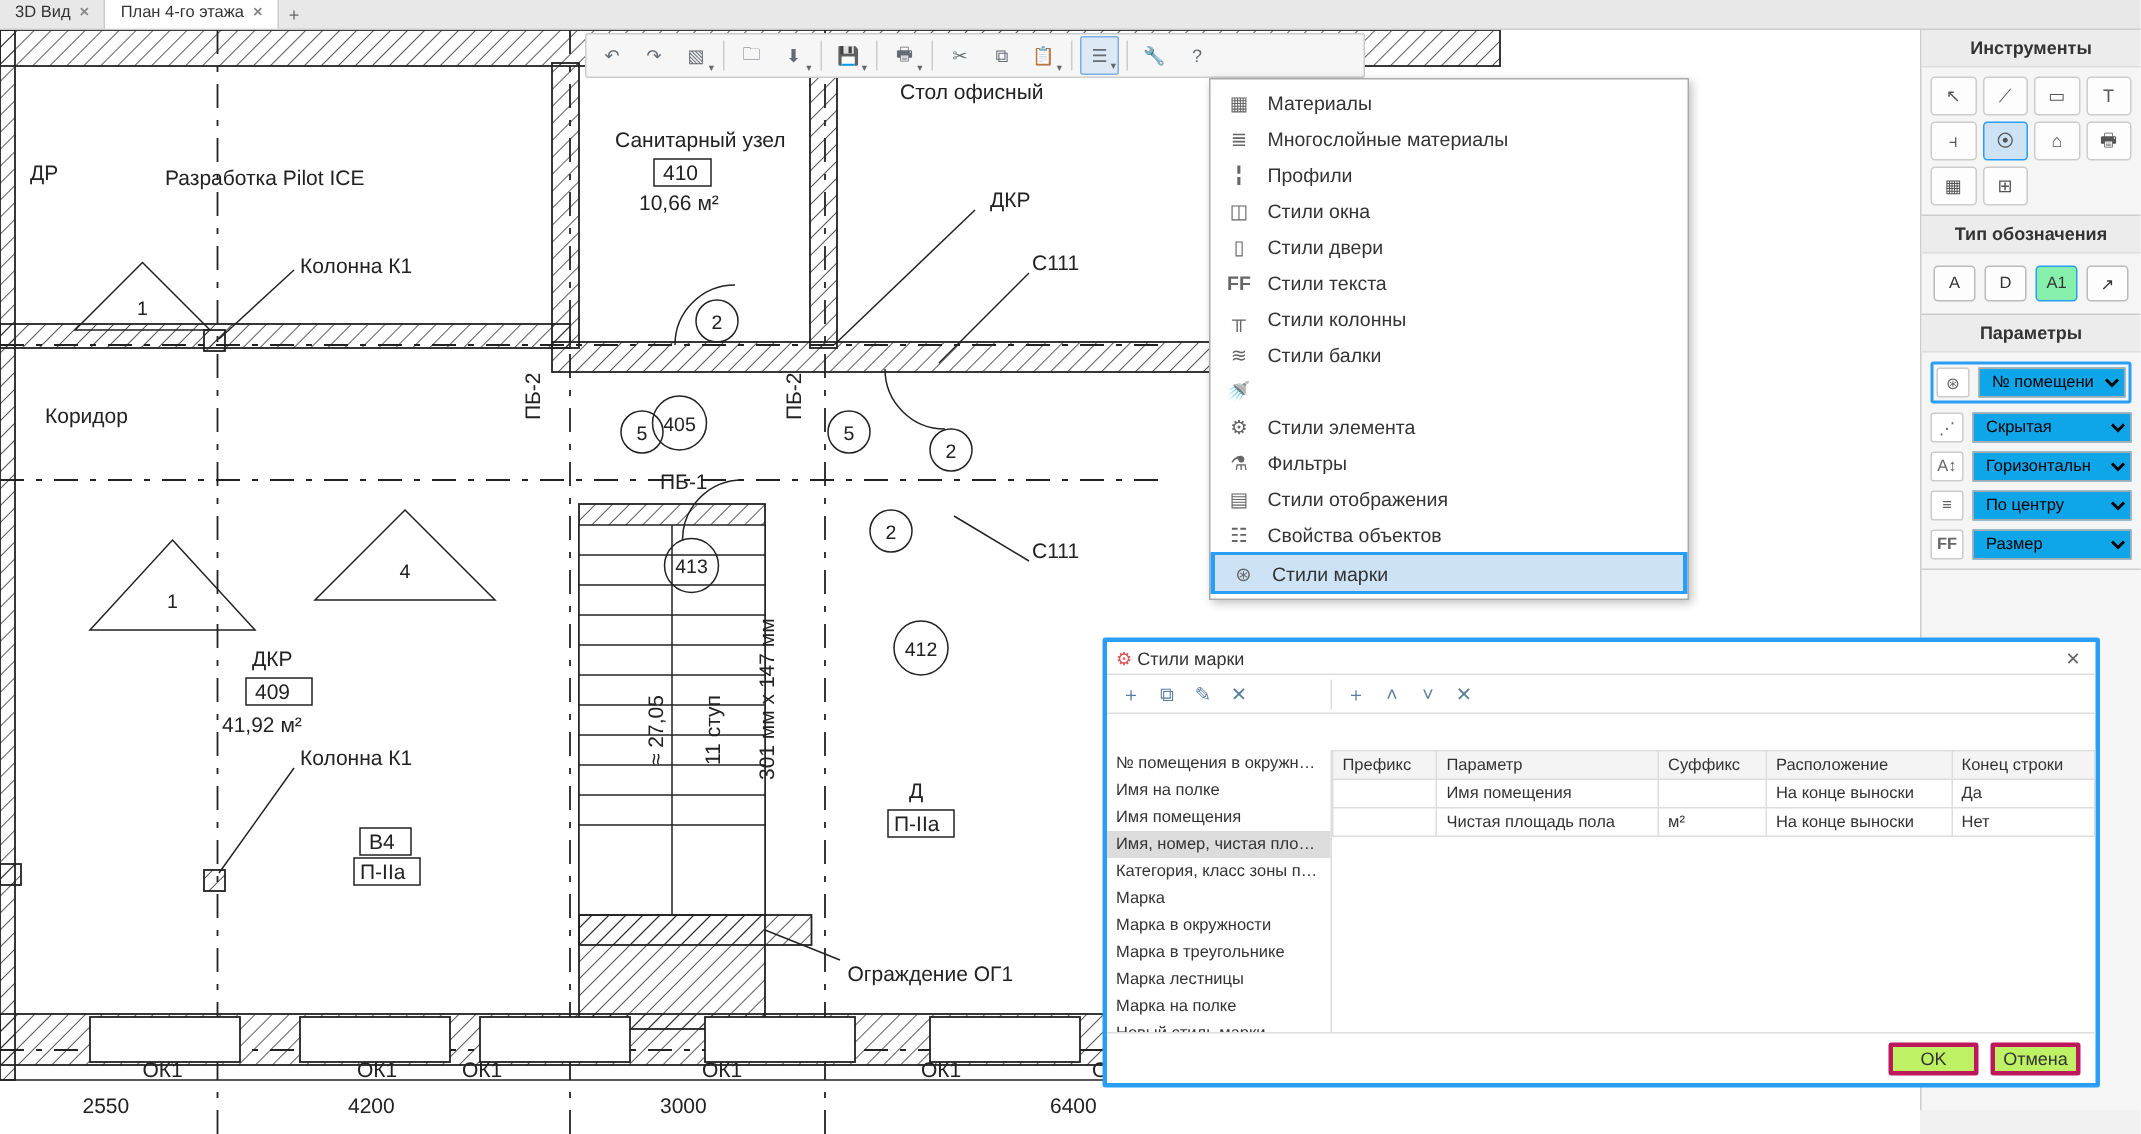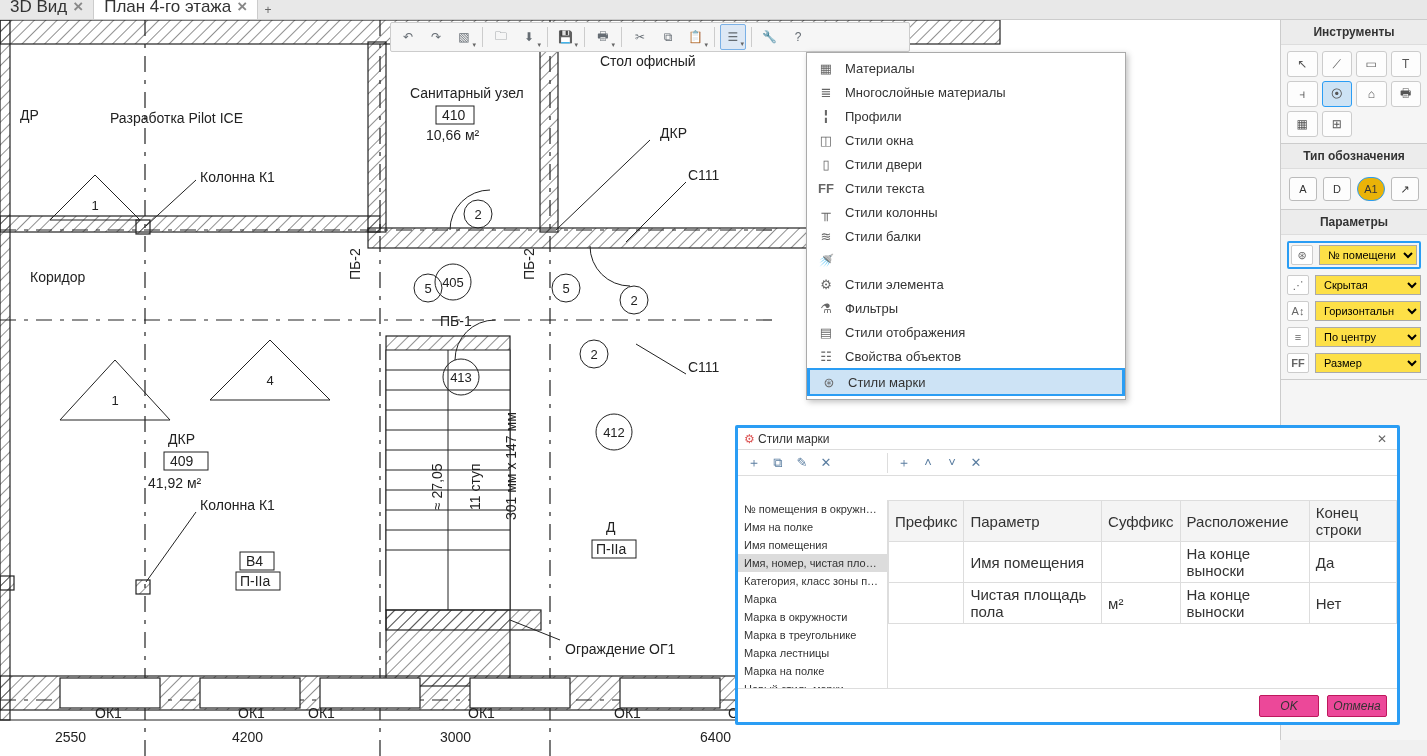--- a/index.html
+++ b/index.html
@@ -12,22 +12,22 @@
   overflow: hidden;
   color: #333;
 }
 .tab-bar {
   position: absolute; top: 0; left: 0; right: 0; height: 20px;
   background: #e8e8e8; border-bottom: 1px solid #ccc;
   display: flex; align-items: center;
 }
 .tab {
   padding: 2px 10px; border-right: 1px solid #ccc;
-  display: flex; align-items: flex-end; gap: 6px;
-  height: 100%; cursor: pointer; font-size: 17px;
+  display: flex; align-items: flex-start; gap: 6px;
+  height: 100%; cursor: pointer; font-size: 11px;
 }
 .tab.active { background: #fff; }
 .tab-close { color: #888; font-weight: bold; }
 .tab-add { width: 20px; text-align: center; color: #666; }
 .canvas-area {
   position: absolute; top: 20px; left: 0; width: 1280px; height: 736px;
   background: #fff;
 }
 .floorplan-svg {
   stroke: #222; fill: none; stroke-width: 1.2;
@@ -79,27 +79,27 @@
   border: 1px solid #ccc; border-radius: 3px; background: #fdfdfd;
   color: #555; cursor: pointer;
 }
 .tool-cell.sel { background: #cde3f5; border-color: #2a9df4; }
 .designation-row { display: flex; gap: 6px; padding: 8px; justify-content: center; }
 .desig-btn {
   width: 28px; height: 24px; border: 1px solid #bbb; border-radius: 3px;
   display: flex; align-items: center; justify-content: center;
   background: #fdfdfd; cursor: pointer; font-size: 11px;
 }
-.desig-btn.sel { background: #eab308; border-color:#2a9df4;border-radius:12px; }
+.desig-btn.sel { background: #86efac; border-color:#2a9df4; }
 .param-list { padding: 6px; display: flex; flex-direction: column; gap: 6px; }
 .param-row { display: flex; align-items: center; gap: 6px; }
 .param-row.hl { border: 2px solid #2a9df4; padding: 2px; border-radius: 2px; }
 .param-icon { width: 22px; height: 20px; display: flex; align-items: center; justify-content: center; color: #666; font-size: 11px; border:1px solid #ccc; border-radius:2px; background:#fff;}
 .param-select {
-  flex: 1; height: 20px; border: 1px solid #aaa; background: #fde047;
+  flex: 1; height: 20px; border: 1px solid #aaa; background: #0ea5e9;
   font-size: 11px; padding: 0 4px;
 }
 .dialog {
   position: absolute; top: 425px; left: 735px; width: 665px; height: 300px;
   background: #fff; border: 3px solid #2a9df4; border-radius: 2px;
   display: flex; flex-direction: column;
 }
 .dialog-title {
   height: 22px; display: flex; align-items: center; padding: 0 6px;
   border-bottom: 1px solid #ddd; font-size: 12px;
@@ -118,33 +118,33 @@
 .dialog-body { flex: 1; display: flex; overflow: hidden; margin-top: 24px; }
 .dlg-list {
   width: 150px; border-right: 1px solid #ddd; overflow-y: auto;
   font-size: 11px;
 }
 .dlg-list-item {
   padding: 3px 6px; cursor: pointer; white-space: nowrap; overflow: hidden; text-overflow: ellipsis;
 }
 .dlg-list-item.sel { background: #dcdcdc; }
 .dlg-table { flex: 1; overflow: auto; }
-.dlg-table table { width: 100%; border-collapse: collapse; font-size: 15px; }
+.dlg-table table { width: 100%; border-collapse: collapse; font-size: 11px; }
 .dlg-table th, .dlg-table td {
   border: 1px solid #ddd; padding: 3px 6px; text-align: left;
 }
 .dlg-table th { background: #f4f4f4; font-weight: normal; }
 .dialog-footer {
   height: 34px; border-top: 1px solid #ddd; display: flex; align-items: center;
   justify-content: flex-end; gap: 8px; padding: 0 10px;
 }
 .dlg-btn {
-  min-width: 60px; height: 22px; border: 1px solid #be185d; background: #ec4899;
+  min-width: 60px; height: 22px; border: 3px solid #be185d; background: #bef264;
   display: flex; align-items: center; justify-content: center; cursor: pointer;
-  font-size: 12px; border-radius: 2px; font-style: italic;
+  font-size: 12px; border-radius: 2px;
 }
 svg { display: block; }
 </style>
 </head>
 <body>
 
 <div class="tab-bar">
   <div class="tab">
     <span>3D Вид</span>
     <span class="tab-close">×</span>

